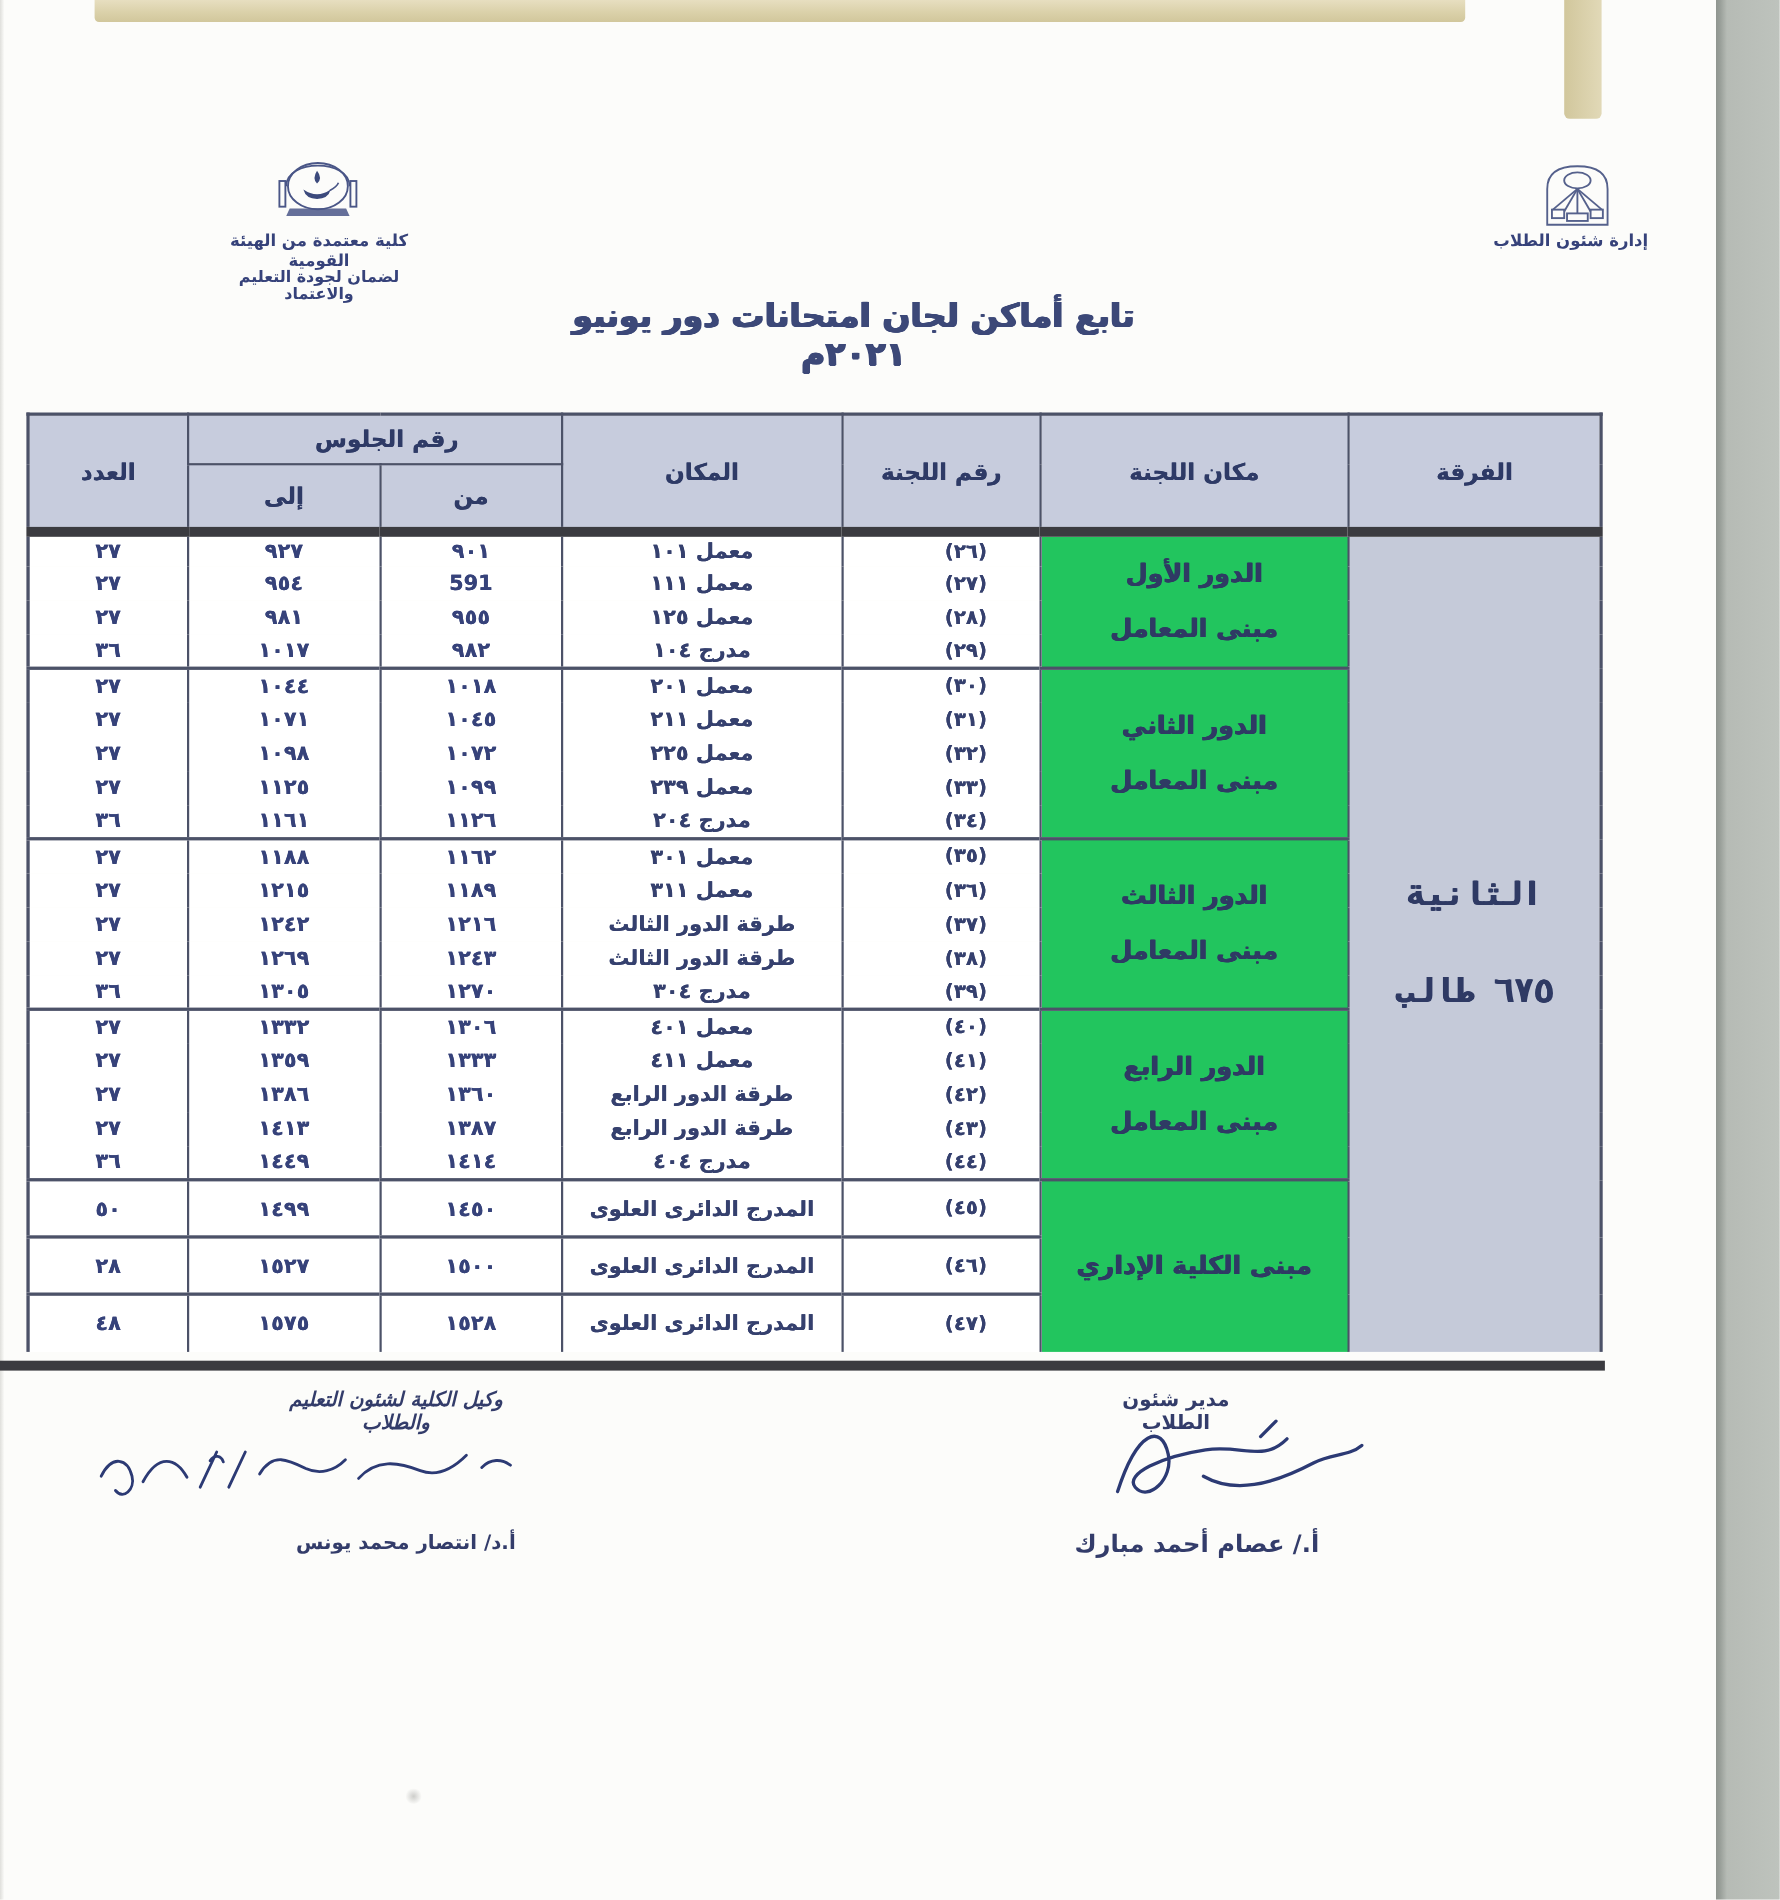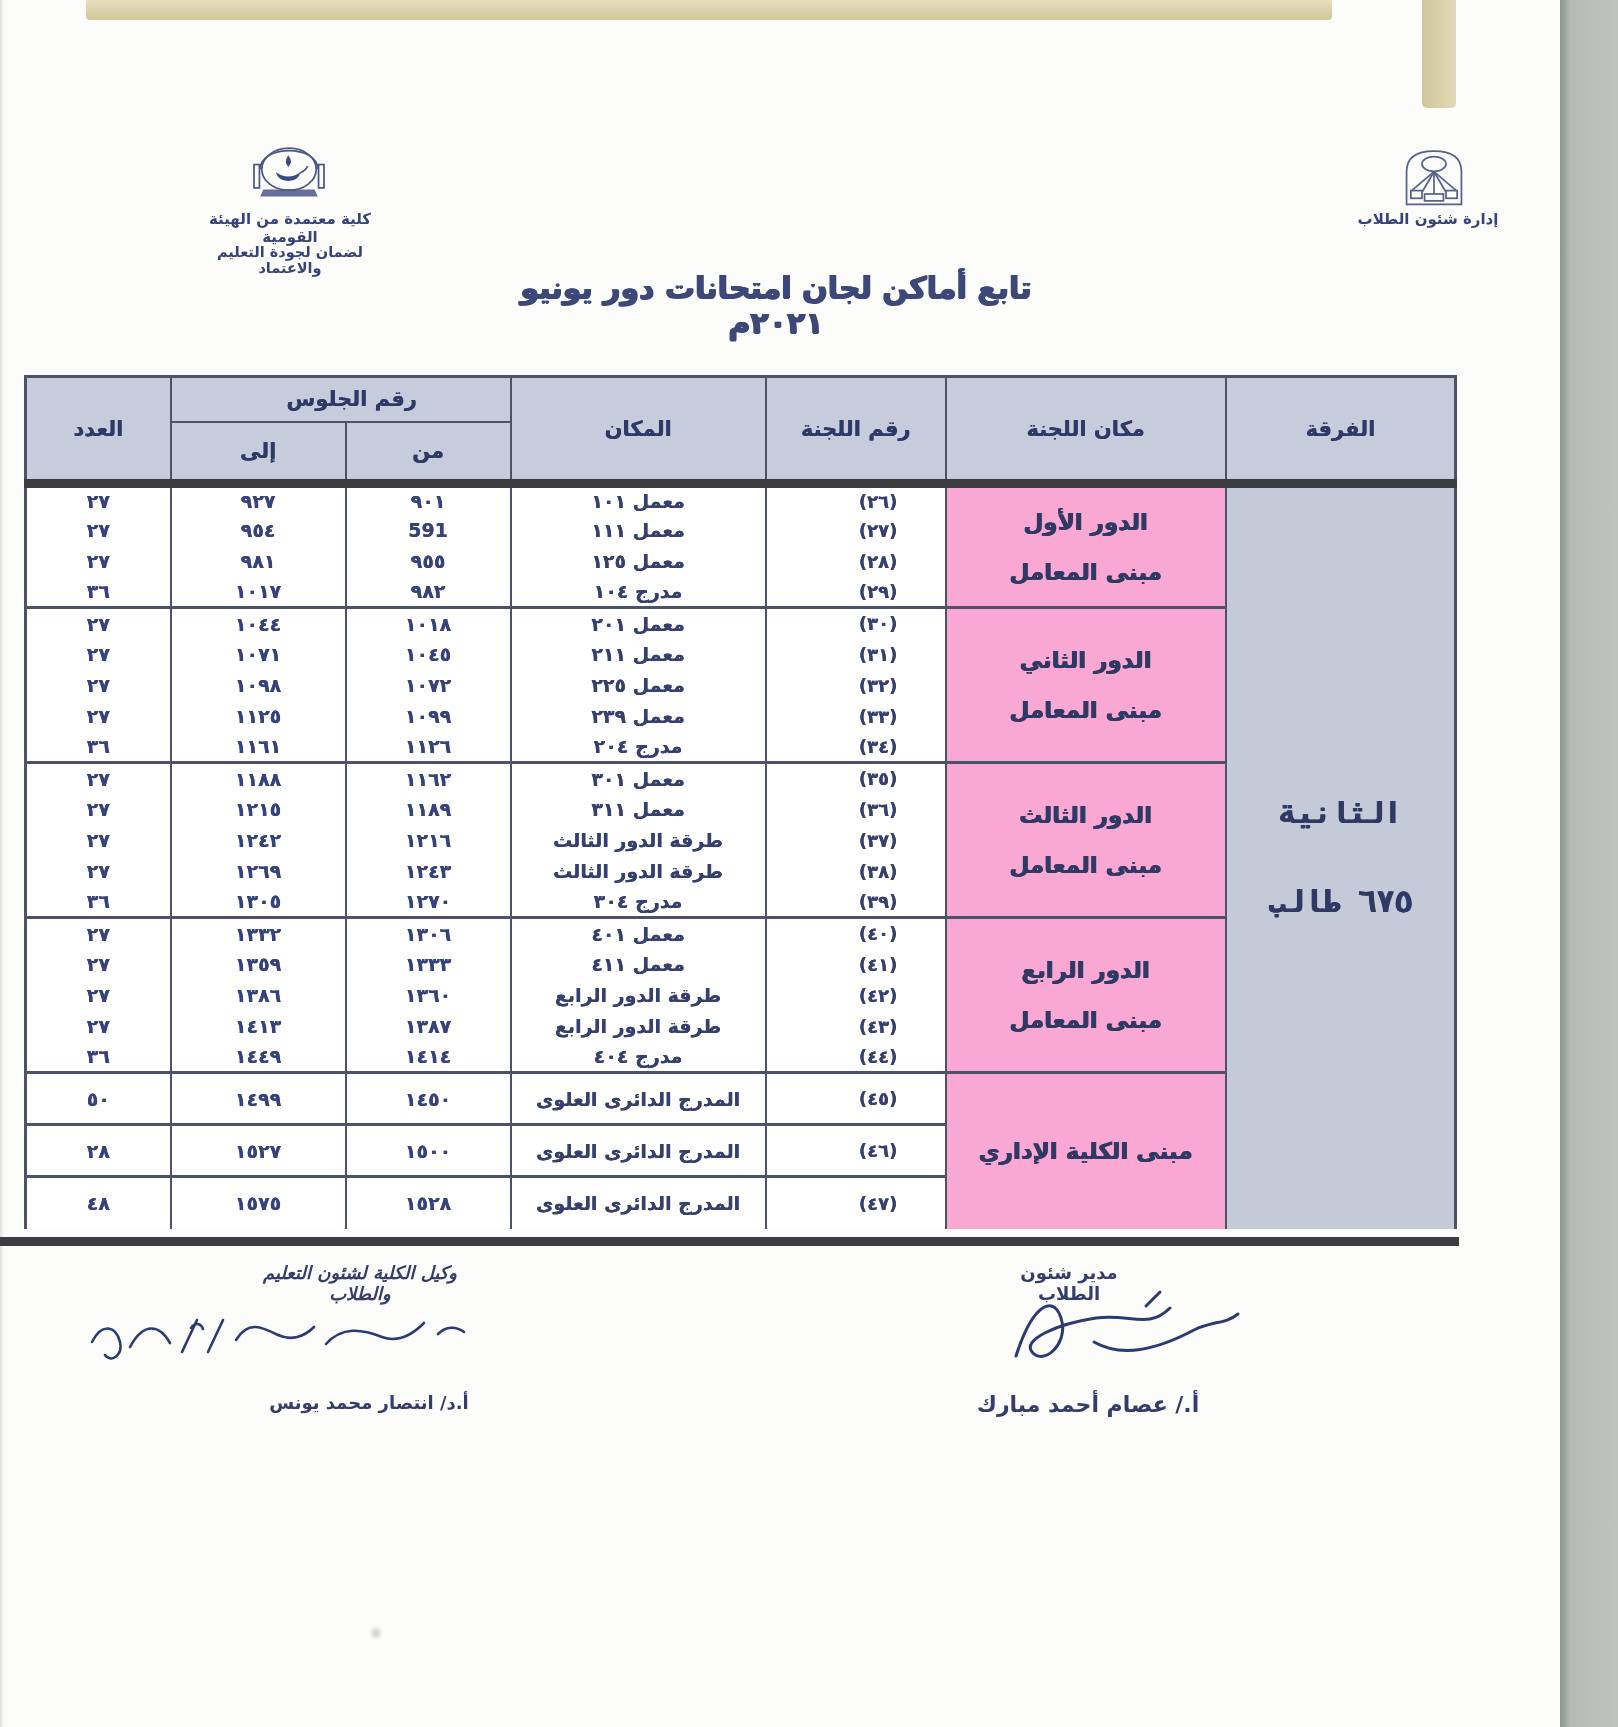--- a/index.html
+++ b/index.html
@@ -63,21 +63,21 @@
   thead tr.h2{height:62px;}
   thead th.rs,thead th.sub{border-bottom:9px solid var(--thick);}
   thead th.seat{border-bottom:2px solid var(--tb);padding-left:23px;}
   thead th.sub{border-top:2px solid var(--tb);}
   tbody td{font-size:19px;font-weight:bold;height:31px;background:#fff;
     text-shadow:.2px 0 0 currentColor;}
   tbody tr.tall-row td{height:52px;}
   tbody tr.group-start td{border-top:3px solid var(--tb);}
   td.c-place{font-size:19px;color:#35406e;}
   td.c-committee{font-size:18px;color:#35406e;padding-left:46px;}
-  td.loc-cell{font-size:23px;color:#2f3a64;background:#f9a8d4;
+  td.loc-cell{font-size:23px;color:#2f3a64;background:#22c55e;
     text-shadow:.7px 0 0 currentColor,-.3px 0 0 currentColor;}
   .loc-cell div{line-height:1.05;}
   .loc-cell div + div{margin-top:26px;}
   td.grade-cell{background:var(--gradebg);color:#2f3a64;font-family:Liberation Mono, monospace;}
   .grade-name{font-size:29px;font-weight:bold;margin-bottom:52px;
     text-shadow:.8px 0 0 currentColor,-.4px 0 0 currentColor;}
   .grade-count{font-size:30px;font-weight:bold;
     text-shadow:.8px 0 0 currentColor,-.4px 0 0 currentColor;}
 
   

